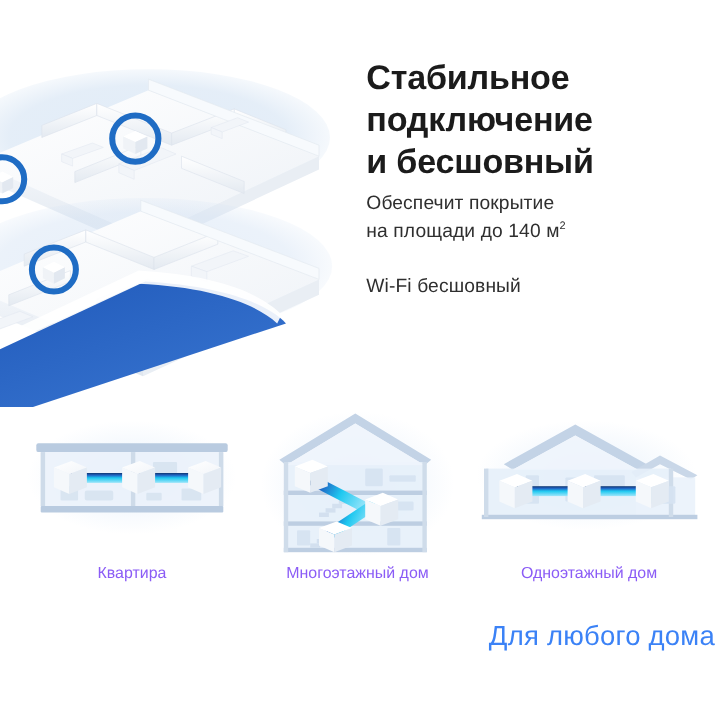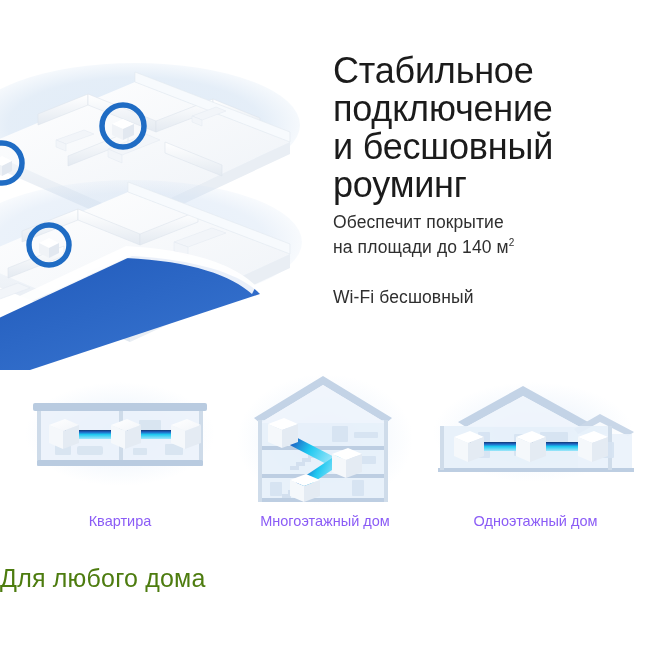--- a/index.html
+++ b/index.html
@@ -12,21 +12,21 @@
   }
   .stage{position:absolute;inset:0;width:650px;height:650px;}
 
   
   .hero-art{position:absolute;left:-40px;top:20px;width:360px;height:350px;}
   .hero-art svg{display:block;width:100%;height:100%;}
 
   
   .copy{position:absolute;left:333px;top:52px;width:300px;}
   .headline{
-    font-size:36px;line-height:38px;font-weight:normal;
+    font-size:31px;line-height:38px;font-weight:bold;
     color:#1b1b1b;letter-spacing:-0.2px;margin:0;
   }
   .subcopy{
     margin:6px 0 0 0;
     font-size:17.5px;line-height:25px;font-weight:400;
     color:#2f2f2f;letter-spacing:0.1px;white-space:nowrap;
   }
   .subcopy sup{font-size:10px;vertical-align:super;line-height:0;}
 
   
@@ -40,23 +40,23 @@
     white-space:nowrap;
   }
 
   .cell-apartment{left:15px;width:210px;}
   .cell-multi{left:220px;width:210px;}
   .cell-single{left:428px;width:215px;}
 
   
   .footer-title{
     position:absolute;left:0;right:0;top:562px;
-    text-align:left;
+    text-align:right;
     font-size:25px;line-height:32px;font-weight:300;
-    color:#4d7c0f;letter-spacing:0.2px;
+    color:#3b82f6;letter-spacing:0.2px;
   }
 </style>
 </head>
 <body>
 
 <div class="stage">
 
   <div class="hero-art">
     <svg viewBox="0 0 360 350" xmlns="http://www.w3.org/2000/svg">
       <defs>
@@ -172,21 +172,20 @@
         <path d="M -30 318 L 166 226 C 236 230 276 246 296 266 L 292 274 C 272 256 232 241 166 238 L -30 328 Z" fill="#ffffff" opacity="0.9"></path>
       </g>
     </svg>
   </div>
 
   <div class="copy">
     <h1 class="headline">
       <span>Стабильное</span><br>
       <span>подключение</span><br>
       <span>и бесшовный</span><br>
-      <span>роуминг</span>
     </h1>
     <p class="subcopy">
       <span>Обеспечит покрытие</span><br>
       <span><span>на площади до 140 м</span><sup>2</sup></span><br>
       <br>
       <span>Wi-Fi бесшовный</span>
     </p>
   </div>
 
   <div class="icon-row">

